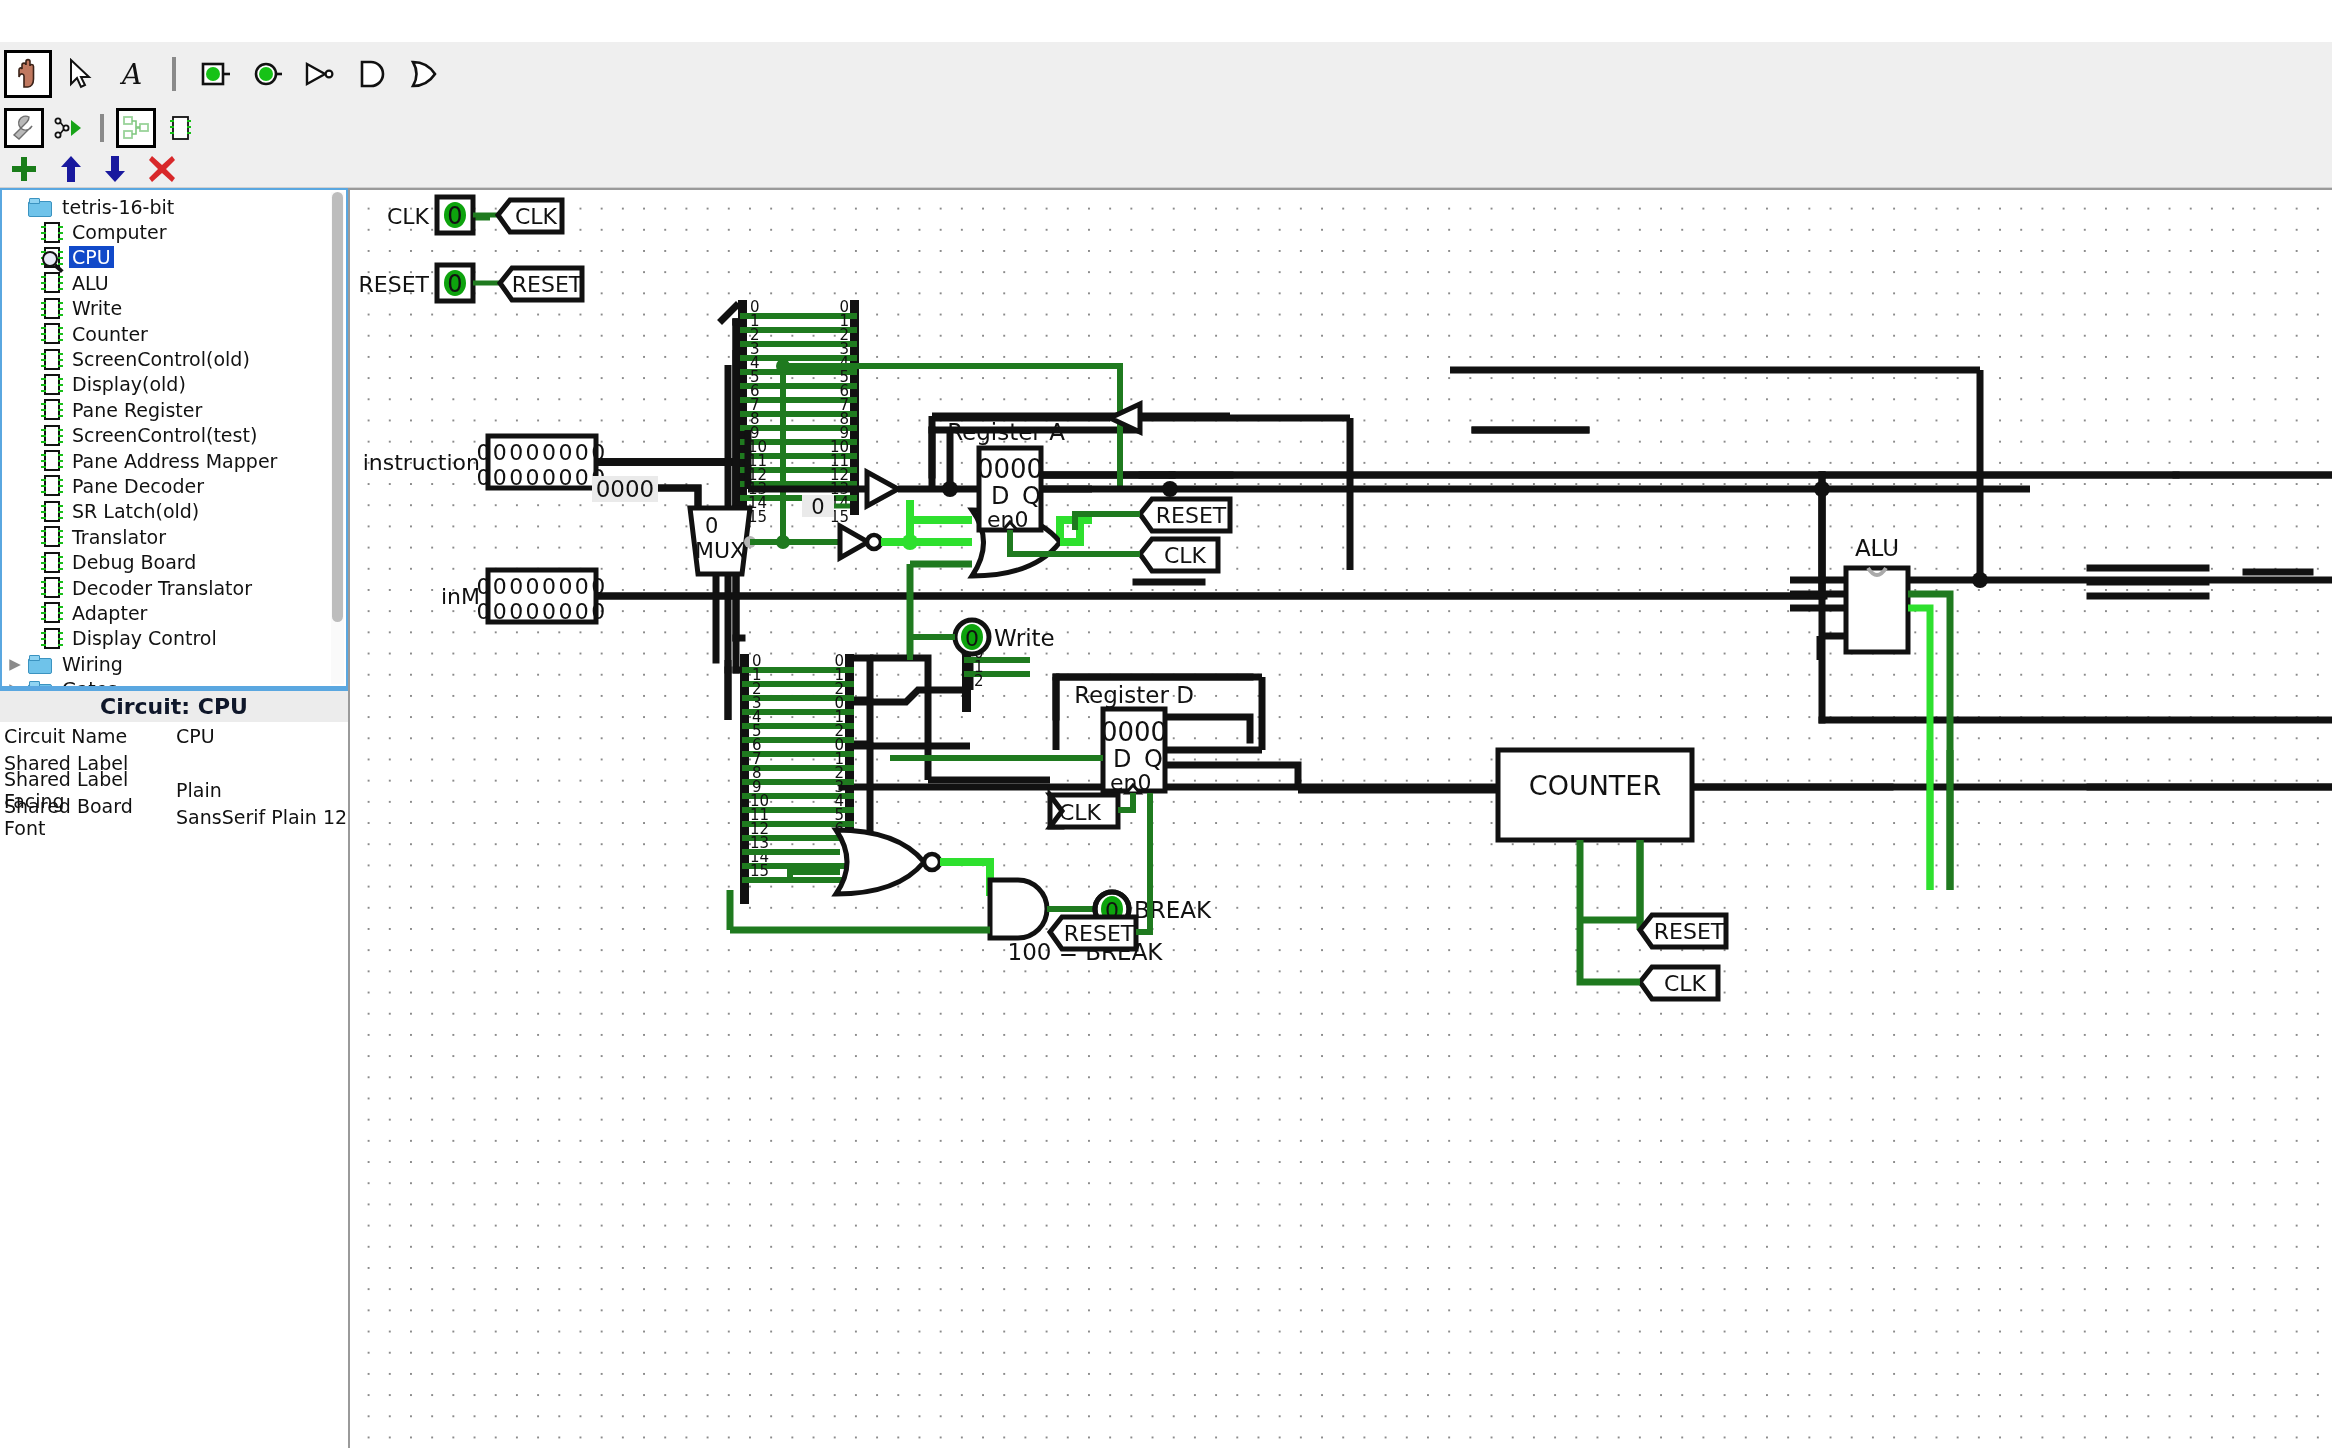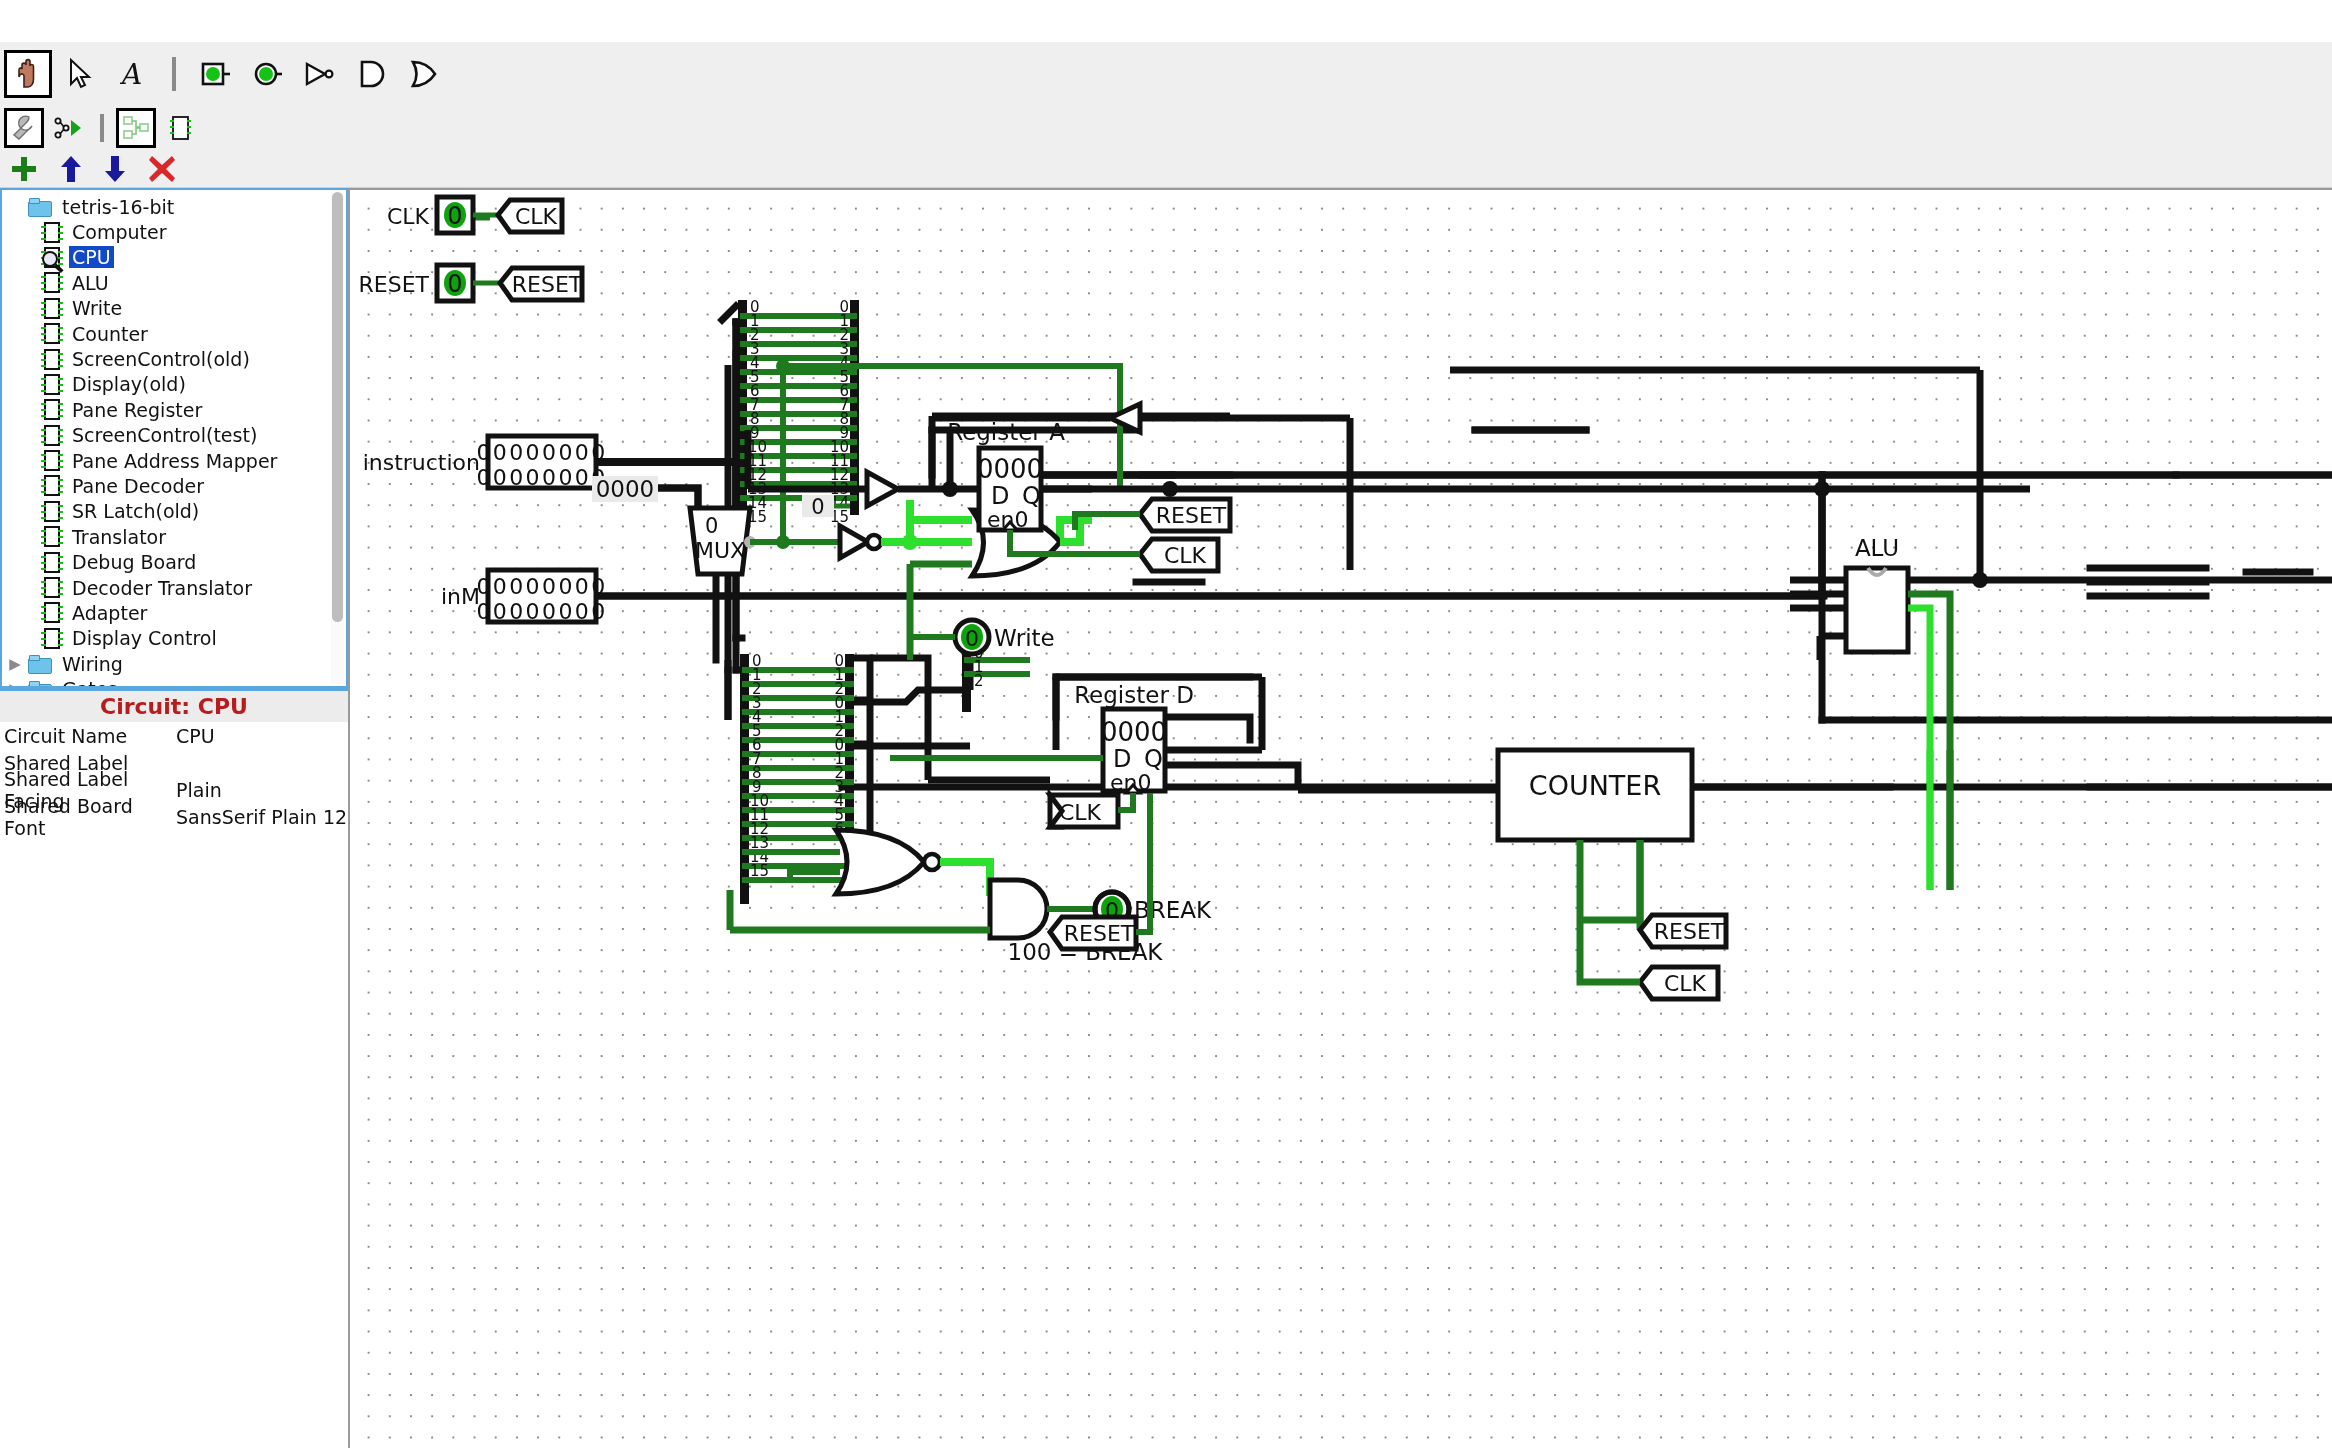--- a/index.html
+++ b/index.html
@@ -106,21 +106,21 @@
   #tree-thumb {
     position:absolute; left:1px; top:0px; width:11px; height:430px;
     background:#bdbdbd; border-radius:6px;
   }
 
   
   #props { position:absolute; left:0; top:500px; width:348px; height:180px; }
   #props-head {
     height:34px; background:#ececec; border-top:3px solid #5aa7e0;
     display:flex; align-items:center; justify-content:center;
-    font-size:22px; font-weight:bold; color:#b91c1c;
+    font-size:22px; font-weight:bold; color:#0f172a;
   }
   .prow { display:flex; align-items:center; height:27px; font-size:19px; color:#111; }
   .prow .pk { width:176px; padding-left:4px; }
   .prow .pv { flex:1; }
 
   
   #canvas-wrap {
     position:absolute; left:348px; top:188px; width:1984px; height:1260px;
     background:#ffffff; border-left:2px solid #9a9a9a; border-top:2px solid #9a9a9a;
     overflow:hidden;

